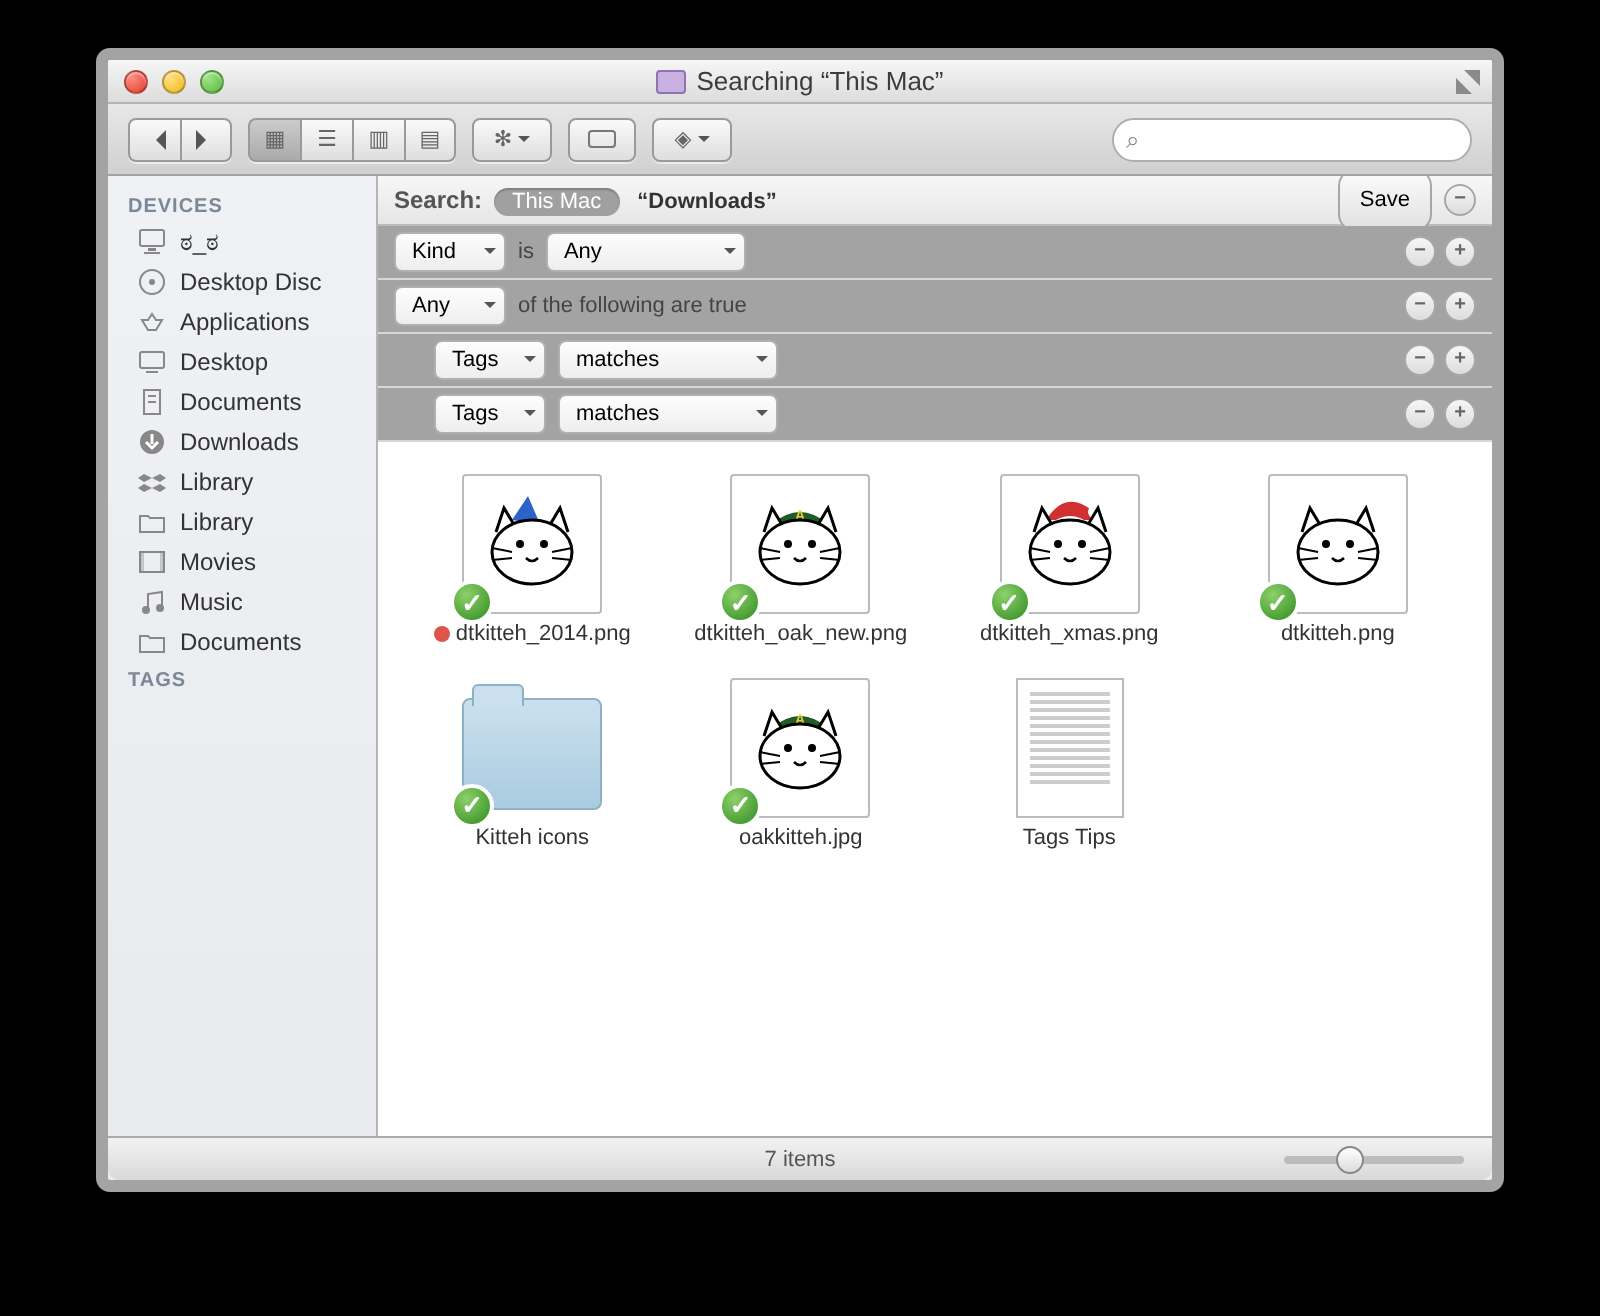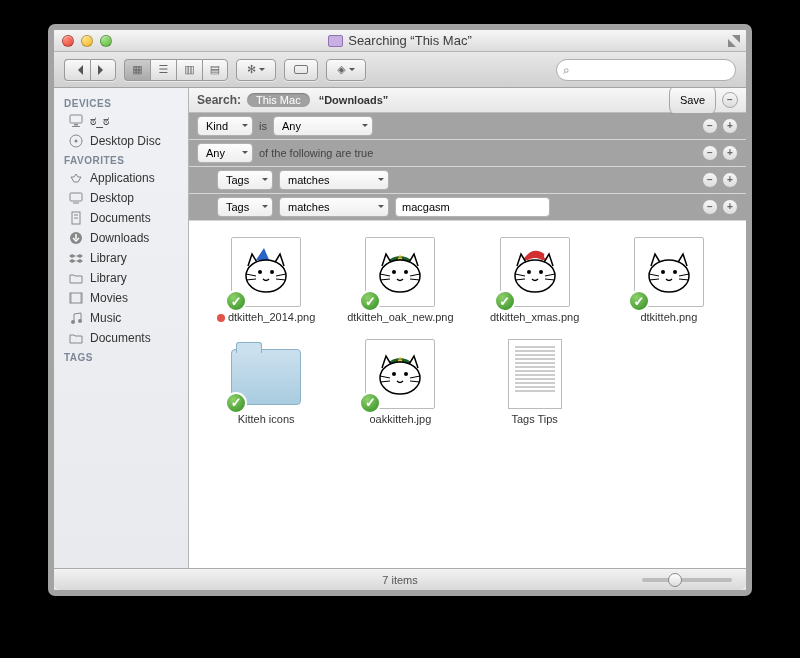--- a/index.html
+++ b/index.html
@@ -158,21 +158,20 @@
         </div>
         <div class="sb-item">
           <span class="ic">
             <svg viewBox="0 0 16 16">
               <circle cx="8" cy="8" r="6" fill="none" stroke="#888"></circle>
               <circle cx="8" cy="8" r="1.5" fill="#888"></circle>
             </svg>
           </span>
           <span>Desktop Disc</span>
         </div>
-        <div class="sb-header">FAVORITES</div>
         <div class="sb-item">
           <span class="ic">
             <svg viewBox="0 0 16 16">
               <path d="M3 7h3l2-3 2 3h3l-3 5H6z" fill="none" stroke="#888"></path>
             </svg>
           </span>
           <span>Applications</span>
         </div>
         <div class="sb-item">
           <span class="ic">
@@ -281,21 +280,20 @@
             <span class="dropdown" style="min-width:110px">matches</span>
             <span class="spacer"></span>
             <span class="btns">
               <span class="rnd-btn">−</span>
               <span class="rnd-btn">+</span>
             </span>
           </div>
           <div class="crit-row sub">
             <span class="dropdown" style="min-width:56px">Tags</span>
             <span class="dropdown" style="min-width:110px">matches</span>
-            <input class="crit-input" value="macgasm" style="">
             <span class="spacer"></span>
             <span class="btns">
               <span class="rnd-btn">−</span>
               <span class="rnd-btn">+</span>
             </span>
           </div>
         </div>
       <div class="grid-area">
         <div class="icon-grid" id="grid">
             <div class="grid-item">

